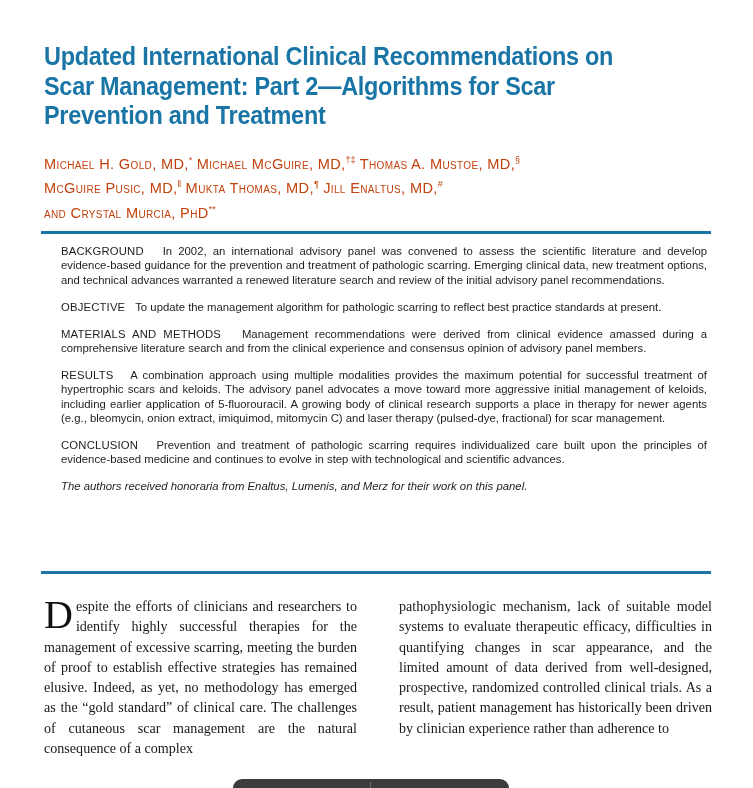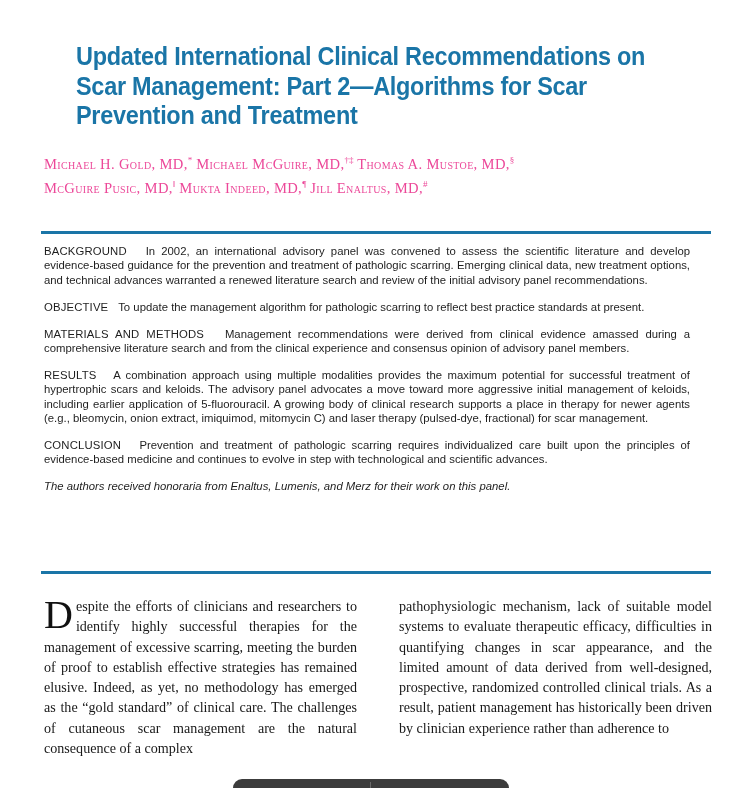--- a/index.html
+++ b/index.html
@@ -23,45 +23,44 @@
     height: 788px;
     box-sizing: border-box;
   }
 
   
   .title-block {
     position: absolute;
     left: 44px;
     top: 42px;
     width: 666px;
-    margin-left: 32px;
   }
   .article-title {
     margin: 0;
     font-family: "Liberation Sans Narrow", "Liberation Sans", "DejaVu Sans", sans-serif;
     font-weight: bold;
     font-size: 25.5px;
     line-height: 29.5px;
     letter-spacing: -0.3px;
     color: #1a75a7;
     transform: scaleX(0.92);
     transform-origin: left top;
     white-space: pre-line;
   }
 
   
   .authors-block {
     position: absolute;
     left: 44px;
     top: 150px;
     width: 680px;
-    font-family: Liberation Serif, serif;
+    font-family: Liberation Sans, sans-serif;
     font-size: 14.6px;
     line-height: 20.5px;
-    color: #ec4899;
+    color: #c2410c;
     font-variant: small-caps;
     letter-spacing: 0.35px;
   }
   .authors-block .ln { display: block; white-space: pre; }
   .authors-block sup {
     font-size: 0.62em;
     vertical-align: super;
     letter-spacing: 0;
   }
 
@@ -72,21 +71,21 @@
     width: 670px;
     height: 3px;
     background: #1a75a7;
   }
   .rule-top { top: 231px; }
   .rule-bottom { top: 571px; }
 
   
   .abstract {
     position: absolute;
-    left: 44px;
+    left: 61px;
     top: 244px;
     width: 666px;
     font-family: "Liberation Sans Narrow", "Liberation Sans", "DejaVu Sans", sans-serif;
     font-size: 11.7px;
     line-height: 14.4px;
     color: #1e1e1e;
     text-align: justify;
   }
   .abs-p {
     margin: 0 0 12.5px 0;
@@ -166,21 +165,22 @@
 <body>
 
 <div class="page">
 
   <div class="title-block">
     <h1 class="article-title">Updated International Clinical Recommendations on Scar Management: Part 2—Algorithms for Scar Prevention and Treatment</h1>
   </div>
 
   <div class="authors-block">
     <span class="ln"><span>Michael H. Gold, MD,</span><sup>*</sup><span> Michael McGuire, MD,</span><sup>†‡</sup><span> Thomas A. Mustoe, MD,</span><sup>§</sup></span>
-    <span class="ln"><span>McGuire Pusic, MD,</span><sup>‖</sup><span> Mukta Indeed, MD,</span><sup>¶</sup><span> Jill Enaltus, MD,</span><sup>#</sup></span>
+    <span class="ln"><span>McGuire Pusic, MD,</span><sup>‖</sup><span> Mukta Thomas, MD,</span><sup>¶</sup><span> Jill Enaltus, MD,</span><sup>#</sup></span>
+    <span class="ln"><span>and Crystal Murcia, PhD</span><sup>**</sup></span>
   </div>
 
   <div class="rule rule-top"></div>
 
   <div class="abstract">
 
     <p class="abs-p"><span class="lead">BACKGROUND</span><span>In 2002, an international advisory panel was convened to assess the scientific literature and develop evidence-based guidance for the prevention and treatment of pathologic scarring. Emerging clinical data, new treatment options, and technical advances warranted a renewed literature search and review of the initial advisory panel recommendations.</span></p>
 
     <p class="abs-p"><span class="lead">OBJECTIVE</span><span>To update the management algorithm for pathologic scarring to reflect best practice standards at present.</span></p>
 

